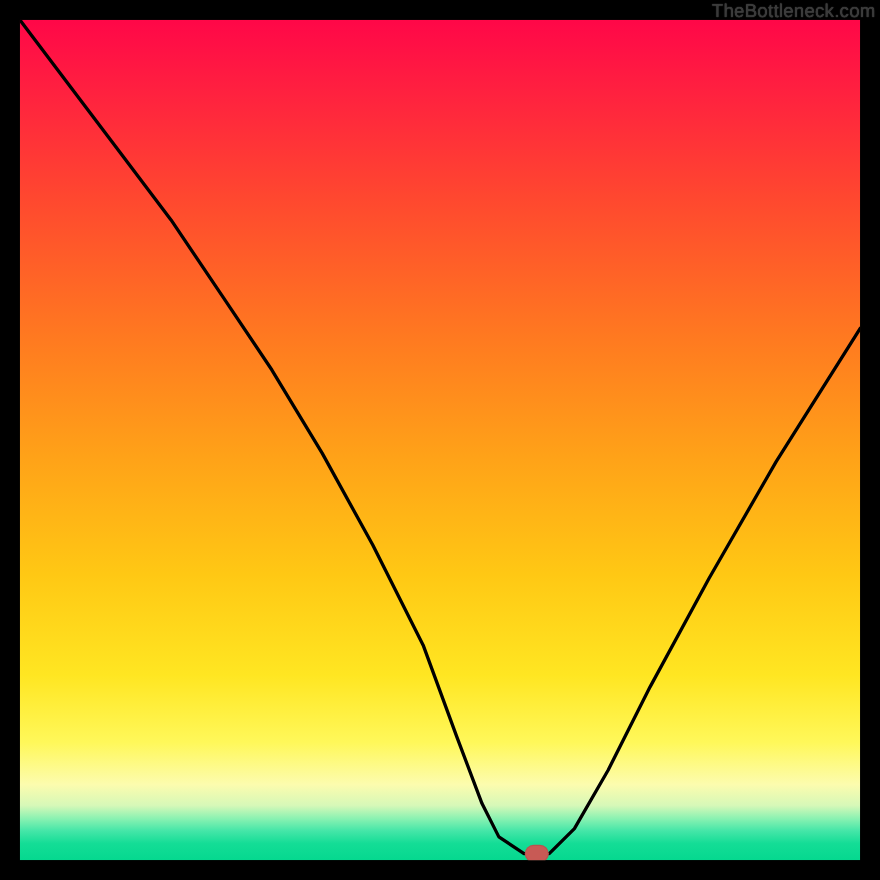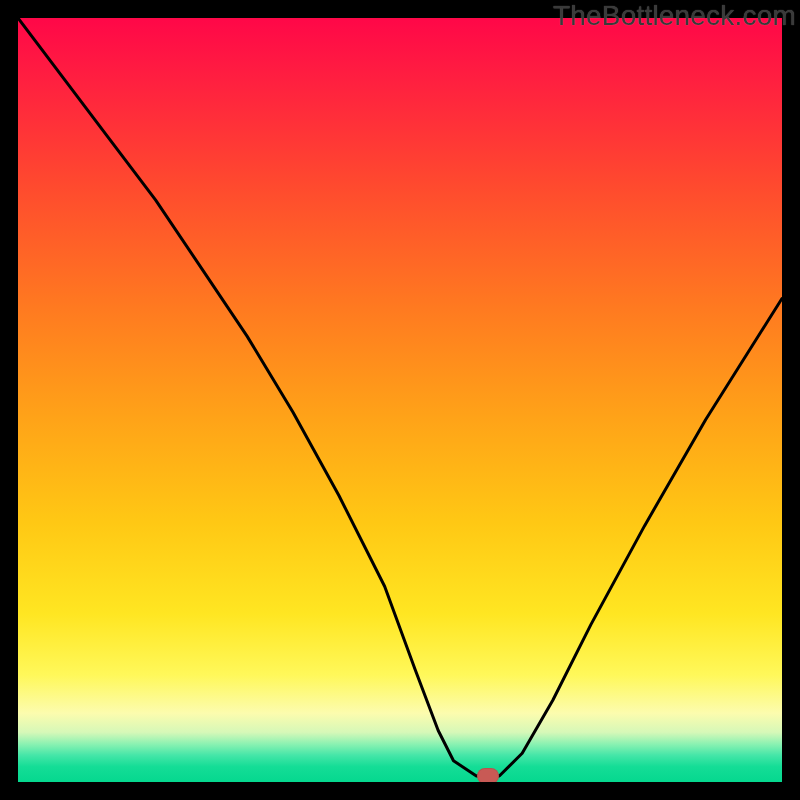--- a/index.html
+++ b/index.html
@@ -66,21 +66,21 @@
     background: #c85a55;
     box-shadow: inset 0 0 0 1px rgba(0,0,0,0.08);
     transform: translate(-50%, -50%);
   }
   .site-label {
     position: absolute;
     top: 0;
     right: 4px;
     color: #3a3a3a;
     font-family: Arial, Helvetica, sans-serif;
-    font-size: 28px;
+    font-size: 17px;
     font-weight: 400;
     letter-spacing: 0.2px;
     text-shadow: 0 0 1px rgba(255,255,255,0.4);
     user-select: none;
     margin-left: 15px;
   }
 </style>
 </head>
 <body>
 

